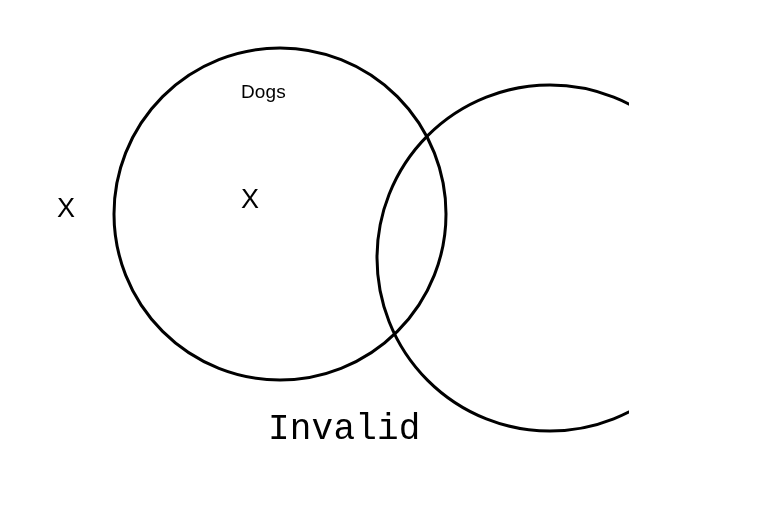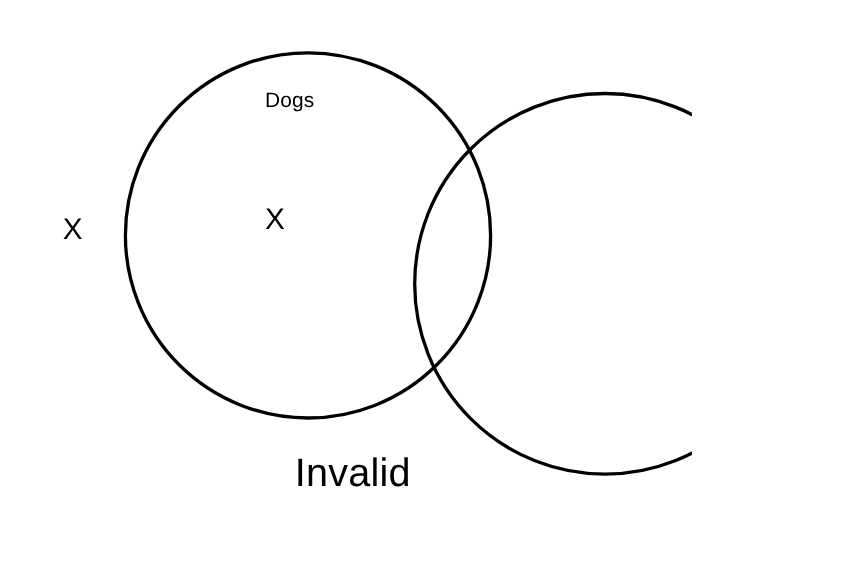--- a/index.html
+++ b/index.html
@@ -67,20 +67,21 @@
     left: 241px;
     top: 186px;
   }
   
   #caption-verdict {
     left: 268px;
     top: 412px;
     font-size: 36px;
     font-weight: 400;
     letter-spacing: 0.2px;
+    font-family: Liberation Mono, monospace;
   }
 </style>
 </head>
 <body>
 
 <div id="canvas" style="background: rgb(255, 255, 255);">
 
   <svg id="venn-svg" viewBox="0 0 766 515" xmlns="http://www.w3.org/2000/svg">
     <circle class="circle-outline" id="circle-dogs" cx="280" cy="214" r="166" stroke="#000000" stroke-width="3"></circle>
     <circle class="circle-outline" id="circle-eat-people-food" cx="550" cy="258" r="173" stroke="#000000" stroke-width="3"></circle>

